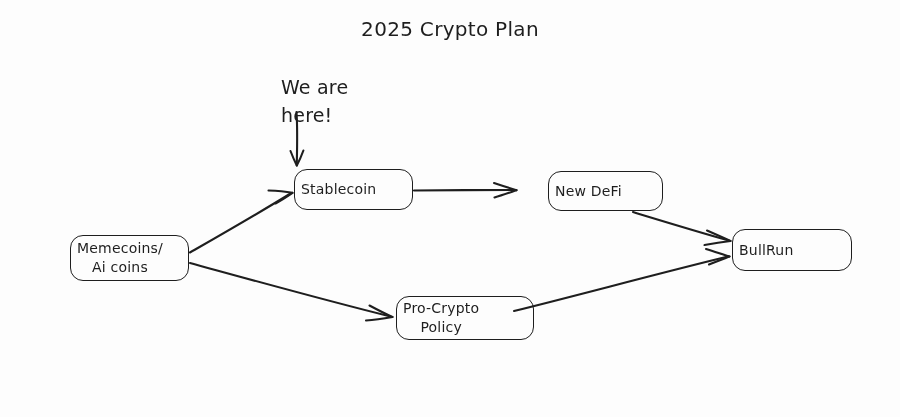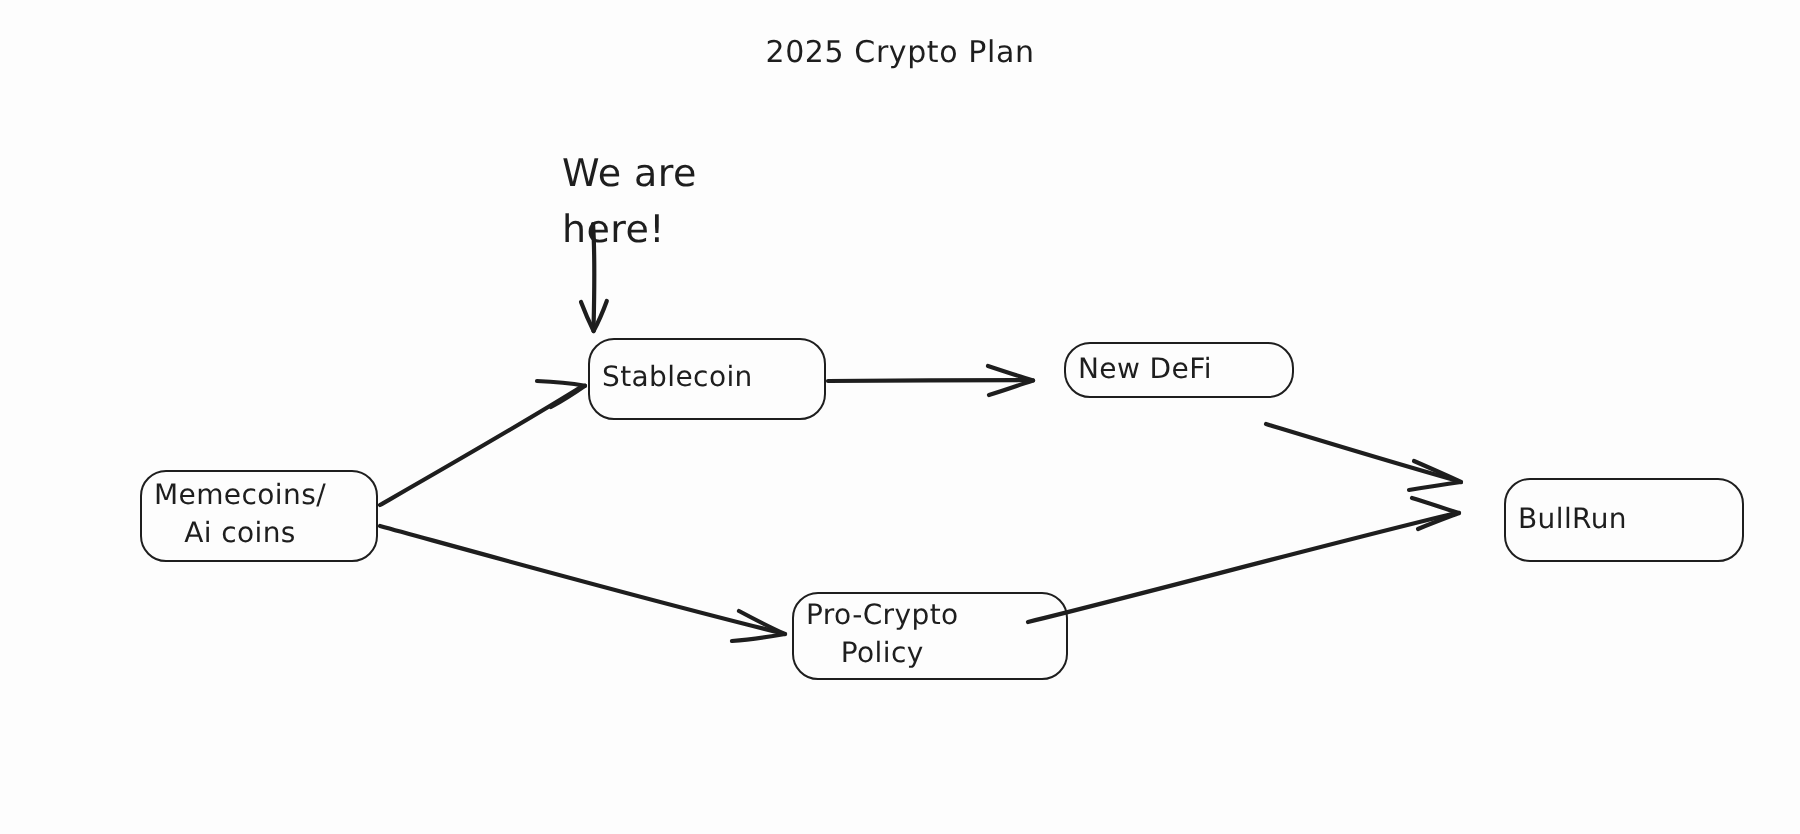--- a/index.html
+++ b/index.html
@@ -44,40 +44,40 @@
     padding: 0 6px;
   }
   .title {
     position: absolute;
     left: 0;
     top: 17px;
     width: 900px;
     text-align: center;
     color: #1e1e1e;
     font-family: "DejaVu Sans", sans-serif;
-    font-size: 15px;
+    font-size: 20px;
     letter-spacing: 0.3px;
     z-index: 2;
   }
   .annotation {
     position: absolute;
     color: #1e1e1e;
     font-family: "DejaVu Sans", sans-serif;
     font-size: 19px;
     line-height: 1.45;
     white-space: pre-line;
     letter-spacing: 0.2px;
     z-index: 2;
   }
   
   #node-memecoins { left: 70px;  top: 235px; width: 119px; height: 46px; }
   #node-stablecoin{ left: 294px; top: 169px; width: 119px; height: 41px; }
-  #node-newdefi   { left: 532px; top: 171px; width: 115px; height: 28px; }
+  #node-newdefi   { left: 548px; top: 171px; width: 115px; height: 40px; }
   #node-policy    { left: 396px; top: 296px; width: 138px; height: 44px; }
-  #node-bullrun   { left: 732px; top: 239px; width: 120px; height: 42px; margin-left: 20px; }
+  #node-bullrun   { left: 732px; top: 229px; width: 120px; height: 42px; }
 </style>
 </head>
 <body>
 
 <div id="canvas">
 
   <div class="title">2025 Crypto Plan</div>
 
   <svg id="edges" viewBox="0 0 900 417" xmlns="http://www.w3.org/2000/svg">
     <g fill="none" stroke="#1e1e1e" stroke-width="2.1" stroke-linecap="round" stroke-linejoin="round">

